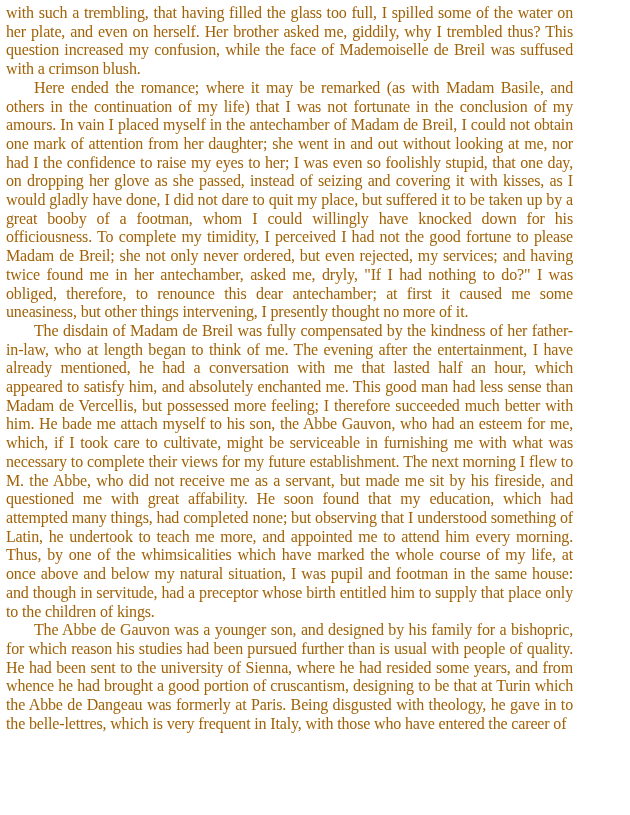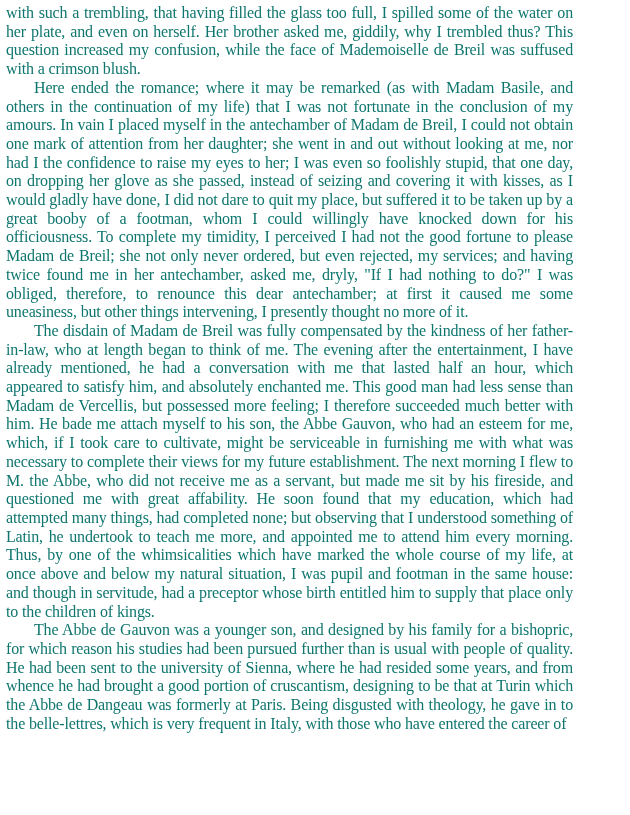--- a/index.html
+++ b/index.html
@@ -10,21 +10,21 @@
   .page {
     box-sizing: border-box;
     width: 630px;
     min-height: 815px;
     background: #ffffff;
     padding: 4px 57px 10px 6px;
     font-family: "Liberation Serif", "DejaVu Serif", serif;
     font-size: 16px;
     line-height: 18.7px;
     letter-spacing: -0.15px;
-    color: #0f766e;
+    color: #a16207;
     text-align: justify;
   }
   .page p {
     margin: 0;
     padding: 0;
   }
   .page p.indented {
     text-indent: 28px;
   }
 </style>

